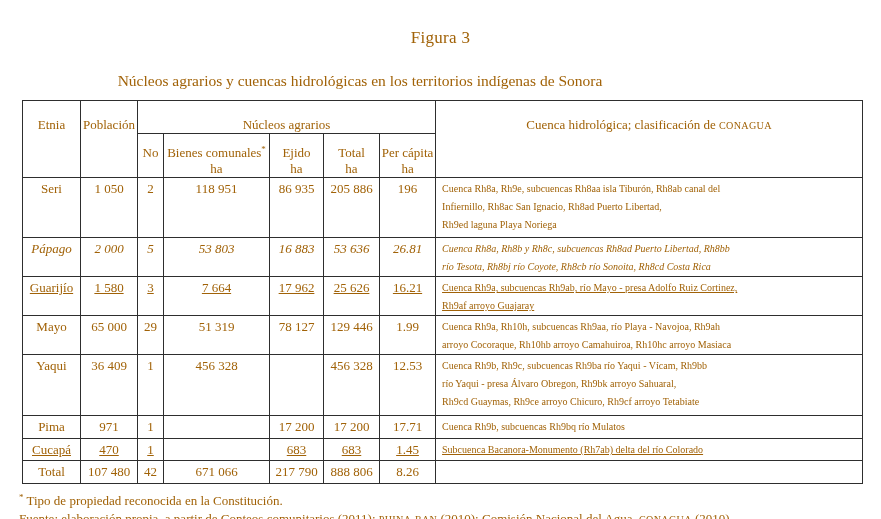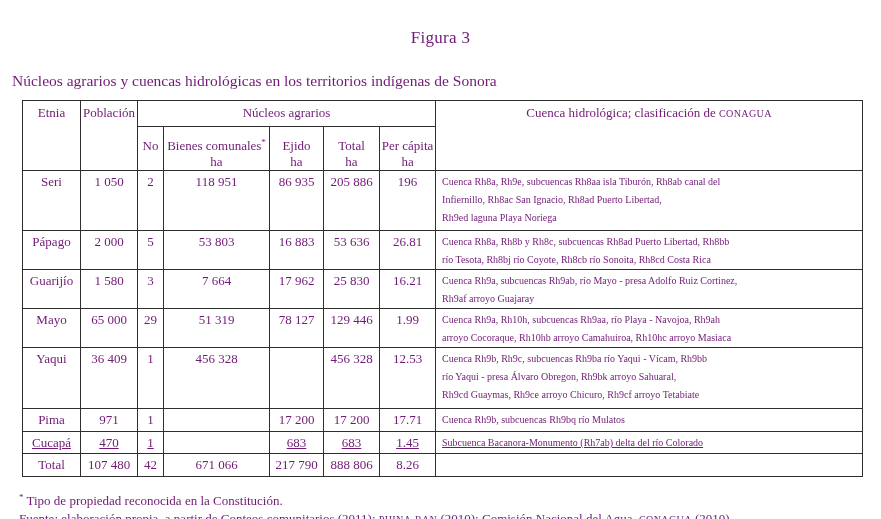--- a/index.html
+++ b/index.html
@@ -5,80 +5,79 @@
   html, body {
     margin: 0;
     padding: 0;
     background: #ffffff;
   }
   .page {
     position: relative;
     width: 881px;
     height: 519px;
     background: #ffffff;
-    color: #701a75;
+    color: #a16207;
     font-family: "Liberation Serif", "DejaVu Serif", serif;
     overflow: hidden;
   }
   .fig-label {
     position: absolute;
     top: 28px;
     left: 0;
     width: 881px;
     text-align: center;
     font-size: 17px;
     letter-spacing: 0.3px;
   }
   .fig-title {
     position: absolute;
     top: 72px;
     left: 0;
     width: 720px;
-    text-align: left;
+    text-align: center;
     font-size: 15.5px;
-    margin-left: 12px;
   }
   table.agr-table {
     position: absolute;
     left: 22px;
     top: 100px;
     width: 840px;
     border-collapse: collapse;
     table-layout: fixed;
   }
   .agr-table th, .agr-table td {
     border: 1px solid #2e2e2e;
     padding: 0;
     vertical-align: top;
     font-weight: normal;
     font-size: 13px;
     line-height: 16px;
     overflow: hidden;
   }
   .agr-table th {
     text-align: center;
-    padding-top: 4px;
+    padding-top: 16px;
   }
   .agr-table thead tr.hrow1 { height: 26px; }
   .agr-table thead tr.hrow2 { height: 36px; }
   .agr-table thead tr.hrow2 th { line-height: 16px; padding-top: 11px; }
   .agr-table tbody td {
     text-align: center;
     padding-top: 3px;
   }
   .agr-table tbody td.cuenca {
     text-align: left;
     padding: 2px 4px 0 6px;
     font-size: 10px;
     line-height: 18px;
     white-space: pre-line;
   }
   .agr-table tbody tr:nth-child(1) { height: 60px; margin-left: 44px; }
-  .agr-table tbody tr:nth-child(2) { height: 36px; }
-  .agr-table tbody tr:nth-child(3) { height: 38px; }
+  .agr-table tbody tr:nth-child(2) { height: 36px; font-style: italic; }
+  .agr-table tbody tr:nth-child(3) { height: 38px; text-decoration: underline; }
   .agr-table tbody tr:nth-child(4) { height: 38px; }
   .agr-table tbody tr:nth-child(5) { height: 61px; }
   .agr-table tbody tr:nth-child(6) { height: 23px; }
   .agr-table tbody tr:nth-child(7) { height: 22px; text-decoration: underline; }
   .agr-table tbody tr:nth-child(8) { height: 23px; }
   .sc {
     font-size: 0.78em;
     letter-spacing: 0.3px;
   }
   sup.star {
@@ -165,21 +164,21 @@
         <td>26.81</td>
         <td class="cuenca">Cuenca Rh8a, Rh8b y Rh8c, subcuencas Rh8ad Puerto Libertad, Rh8bb
 río Tesota, Rh8bj río Coyote, Rh8cb río Sonoita, Rh8cd Costa Rica</td>
       </tr>
       <tr>
         <td>Guarijío</td>
         <td>1 580</td>
         <td>3</td>
         <td>7 664</td>
         <td>17 962</td>
-        <td>25 830</td>
+        <td>25 626</td>
         <td>16.21</td>
         <td class="cuenca">Cuenca Rh9a, subcuencas Rh9ab, río Mayo - presa Adolfo Ruiz Cortinez,
 Rh9af arroyo Guajaray</td>
       </tr>
       <tr>
         <td>Mayo</td>
         <td>65 000</td>
         <td>29</td>
         <td>51 319</td>
         <td>78 127</td>

